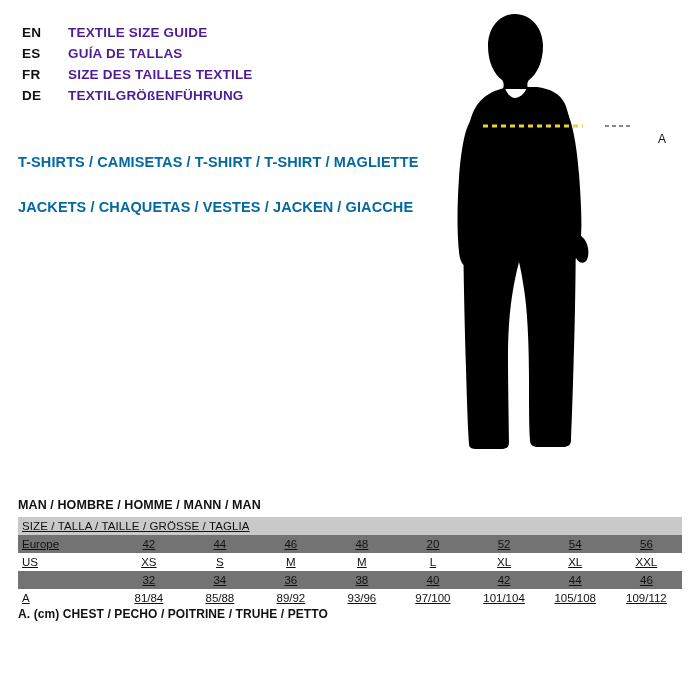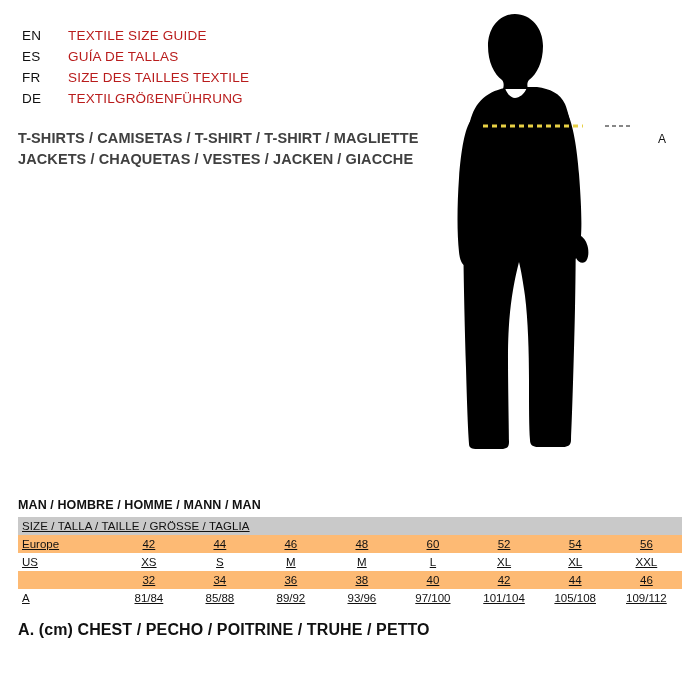--- a/index.html
+++ b/index.html
@@ -23,47 +23,49 @@
 
   
   .lang-block {
     position: absolute;
     left: 22px;
     top: 22px;
     width: 420px;
   }
   .lang-row {
     display: flex;
-    align-items: flex-end;
+    align-items: center;
     height: 21px;
     font-size: 13.5px;
     letter-spacing: 0.2px;
+    font-weight: bold;
   }
   .lang-code {
     width: 46px;
     flex: 0 0 46px;
     color: #111;
   }
   .lang-text {
-    color: #b91c1c;
+    color: #4c1d95;
   }
 
   
   .cat-block {
     position: absolute;
     left: 18px;
     top: 128px;
     width: 460px;
   }
   .cat-line {
     font-size: 14.5px;
     font-weight: bold;
     letter-spacing: 0.1px;
     line-height: 21px;
-    color: #404040;
+    color: #0369a1;
+    margin-top: 24px;
   }
 
   
   .figure-wrap {
     position: absolute;
     left: 455px;
     top: 8px;
     width: 230px;
     height: 460px;
   }
@@ -104,38 +106,37 @@
     line-height: 18px;
     text-decoration: underline;
   }
   .row-header td {
     background: #c9c9c9;
     font-weight: normal;
     font-size: 11.5px;
     letter-spacing: 0.1px;
   }
   .row-shade td {
-    background: #fdba74;
+    background: #737373;
   }
   .row-plain td {
     background: #ffffff;
     margin-top: 48px;
   }
   .cell-label {
     width: 92px;
     padding-left: 4px !important;
     text-align: left;
   }
   .cell-val {
     text-align: center;
     width: 71.5px;
   }
   .table-footnote {
-    margin-top: 14px;
-    font-size: 16px;
+    font-size: 12px;
     font-weight: bold;
     letter-spacing: 0.1px;
     color: #111;
   }
 </style>
 </head>
 <body>
 
 <div class="page">
 
@@ -210,21 +211,21 @@
         <tr class="row-header">
           <td class="cell-label" colspan="9">SIZE / TALLA / TAILLE / GRÖSSE / TAGLIA</td>
         </tr>
 
         <tr class="row-shade">
           <td class="cell-label">Europe</td>
           <td class="cell-val">42</td>
           <td class="cell-val">44</td>
           <td class="cell-val">46</td>
           <td class="cell-val">48</td>
-          <td class="cell-val">60</td>
+          <td class="cell-val">20</td>
           <td class="cell-val">52</td>
           <td class="cell-val">54</td>
           <td class="cell-val">56</td>
         </tr>
 
         <tr class="row-plain">
           <td class="cell-label">US</td>
           <td class="cell-val">XS</td>
           <td class="cell-val">S</td>
           <td class="cell-val">M</td>

